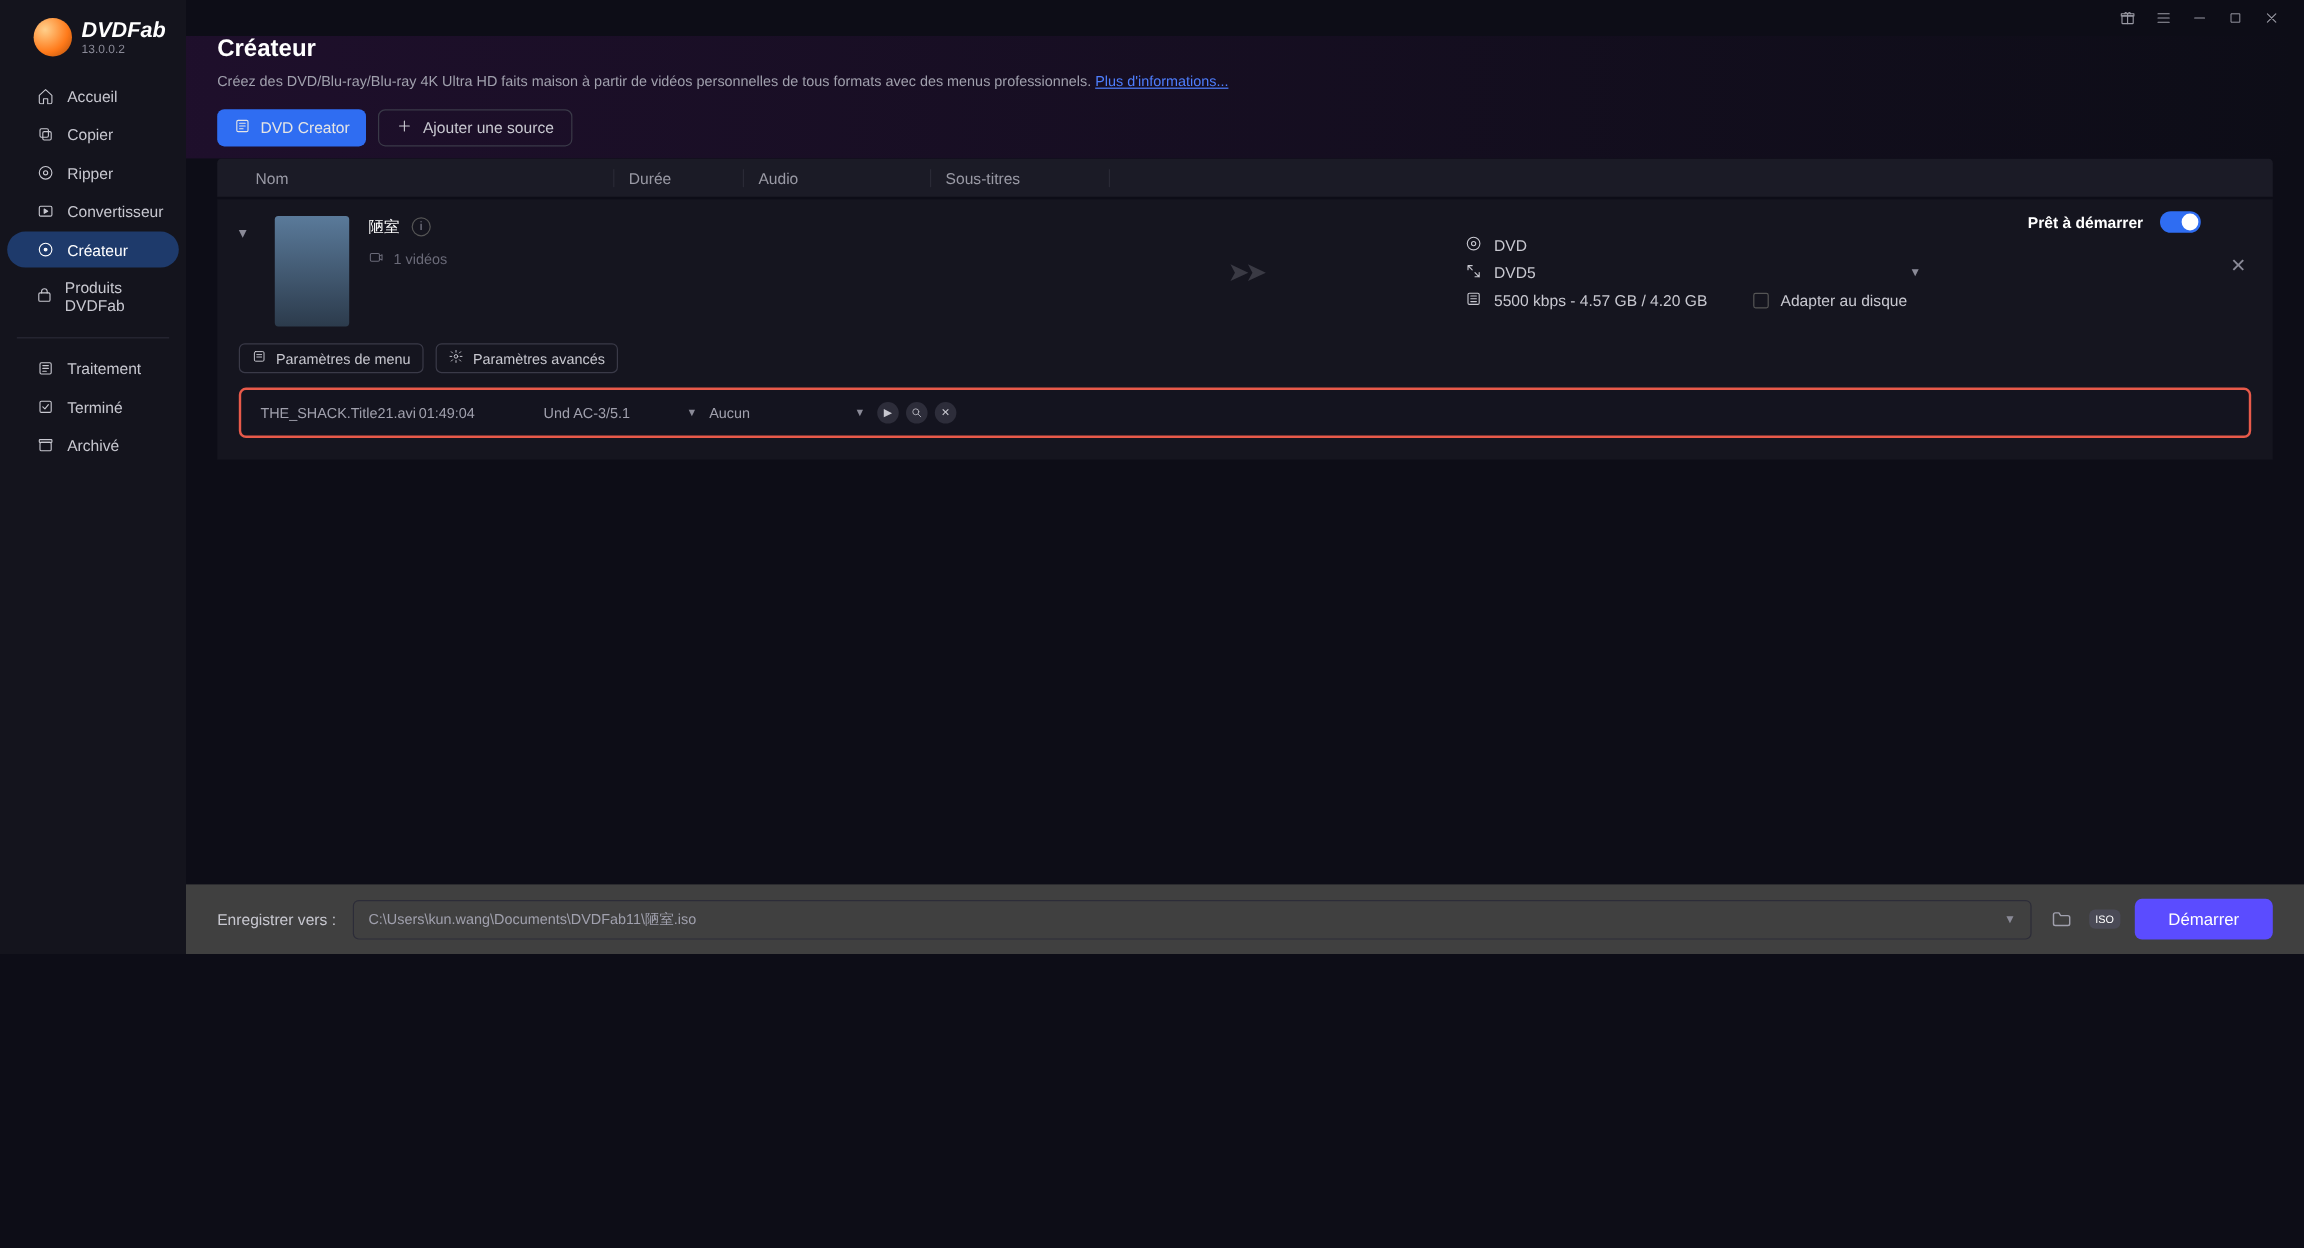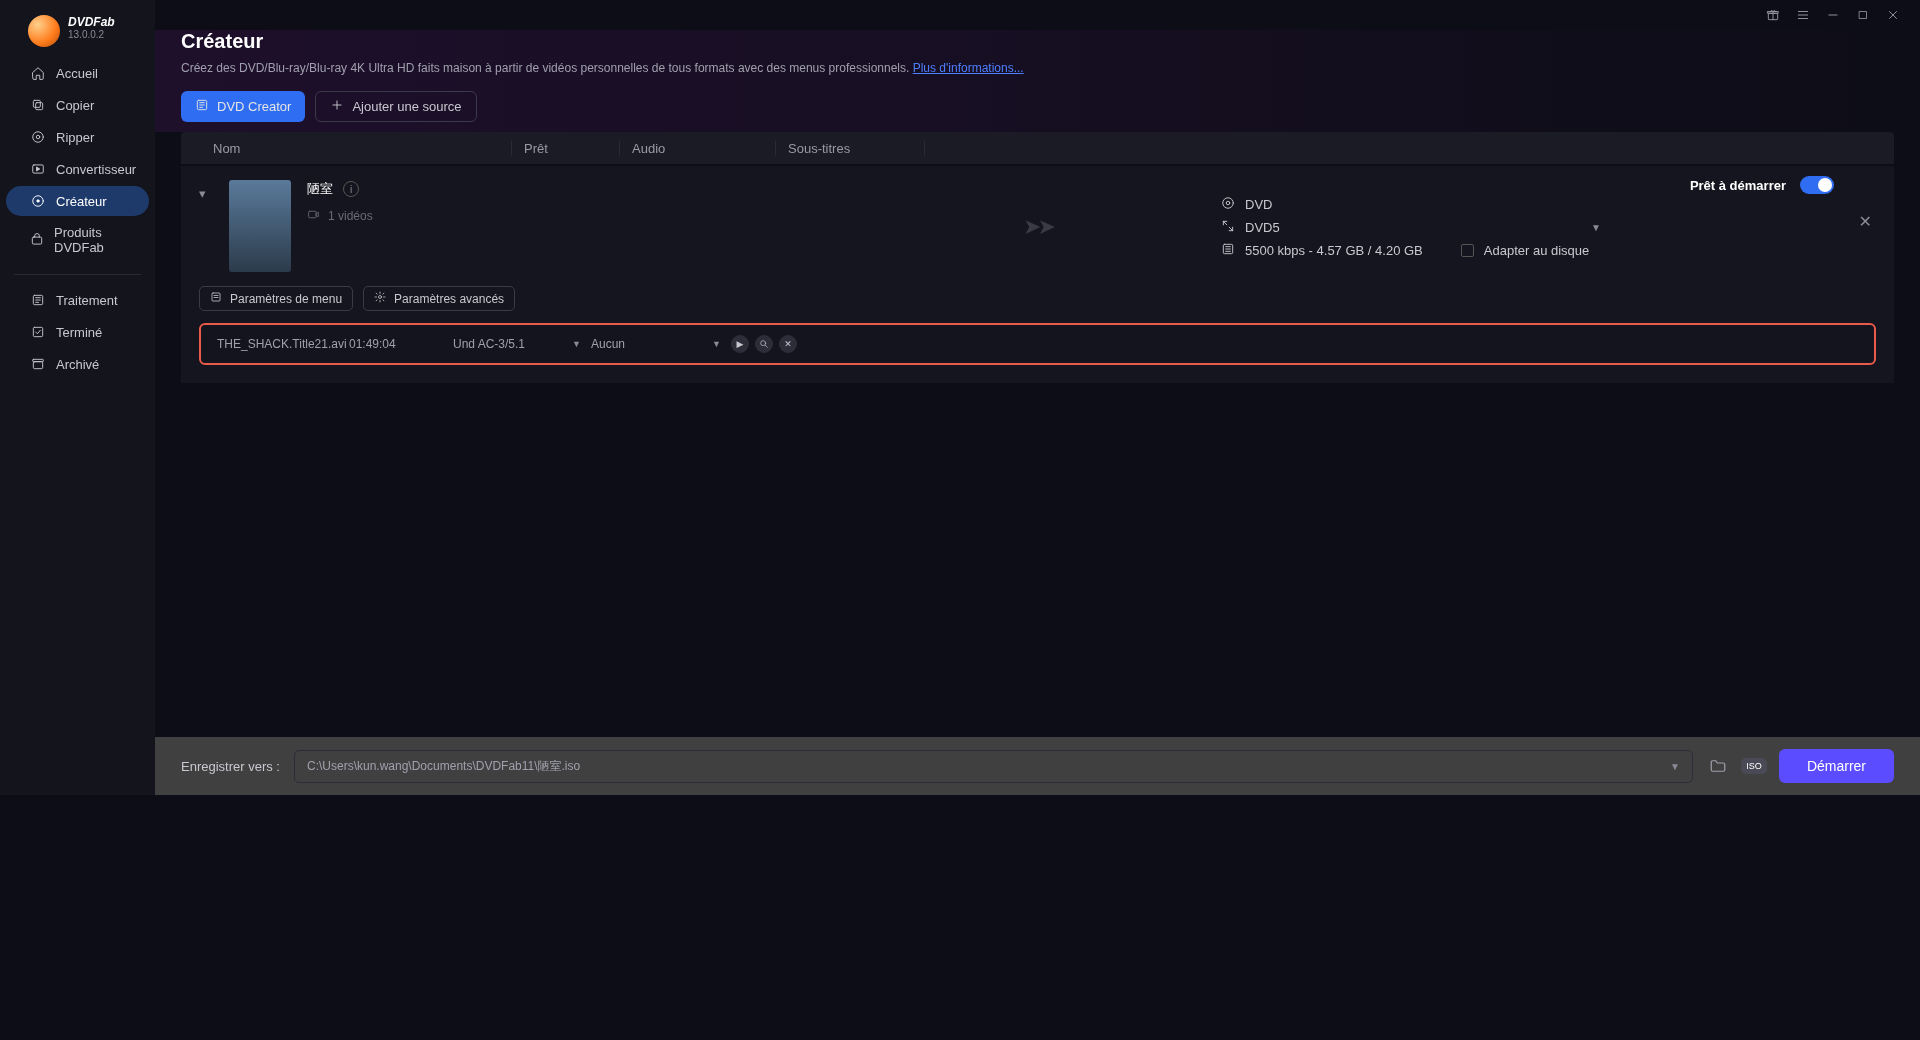--- a/index.html
+++ b/index.html
@@ -4,21 +4,21 @@
 <style>
 * { box-sizing: border-box; margin: 0; padding: 0; }
 body { font-family: -apple-system, "Segoe UI", Arial, sans-serif; background: #0d0d17; color: #c8c8d0; font-size: 13px; overflow: hidden; width: 1920px; height: 1040px; }
 .app { display: flex; width: 1920px; height: 795px; }
 
 
 .sidebar { width: 155px; background: #14141d; display: flex; flex-direction: column; padding-top: 10px; }
 .logo-row { display: flex; align-items: center; gap: 8px; padding: 5px 15px 18px 28px; position: relative; }
 .logo-img { width: 32px; height: 32px; border-radius: 50%; background: radial-gradient(circle at 30% 30%, #ffd08c, #ff7a1a 60%, #a84b0c); position: absolute; left: 28px; top: 5px; }
 .logo-text { display: flex; flex-direction: column; padding-left: 40px; }
-.brand { font-weight: bold; font-style: italic; color: #fff; font-size: 12px; text-align: right; }
+.brand { font-weight: bold; font-style: italic; color: #fff; font-size: 18px; text-align: right; }
 .ver { font-size: 10px; color: #8a8a97; }
 .nav-item { display: flex; align-items: center; gap: 10px; padding: 7px 10px 7px 24px; color: #c8c8d0; cursor: pointer; border-radius: 16px; margin: 0 6px 2px 6px; }
 .nav-item.active { background: #1e3a6b; color: #fff; }
 .nav-item .ic { width: 16px; height: 16px; display: flex; align-items: center; justify-content: center; }
 .nav-divider { height: 1px; background: #2a2a36; margin: 10px 14px; }
 
 
 .main { flex: 1; display: flex; flex-direction: column; background: #0d0d17; position: relative; }
 .titlebar { height: 30px; display: flex; justify-content: flex-end; align-items: center; gap: 16px; padding-right: 20px; }
 .tb-ic { width: 14px; height: 14px; color: #9a9aa5; cursor: pointer; display:flex; align-items:center; justify-content:center;}
@@ -230,21 +230,21 @@
                 <path d="M12 5v14M5 12h14"></path>
               </svg></span>
           <span>Ajouter une source</span>
         </div>
       </div>
     </div>
 
     <div class="content">
       <div class="table-head">
         <div class="col-name">Nom</div>
-        <div class="col-dur">Prêt</div>
+        <div class="col-dur">Durée</div>
         <div class="col-audio">Audio</div>
         <div class="col-sub">Sous-titres</div>
       </div>
 
       <div class="task-card">
         <div class="ready-box">
           <span>Prêt à démarrer</span>
           <span class="toggle"></span>
         </div>
         <span class="close-task">✕</span>

